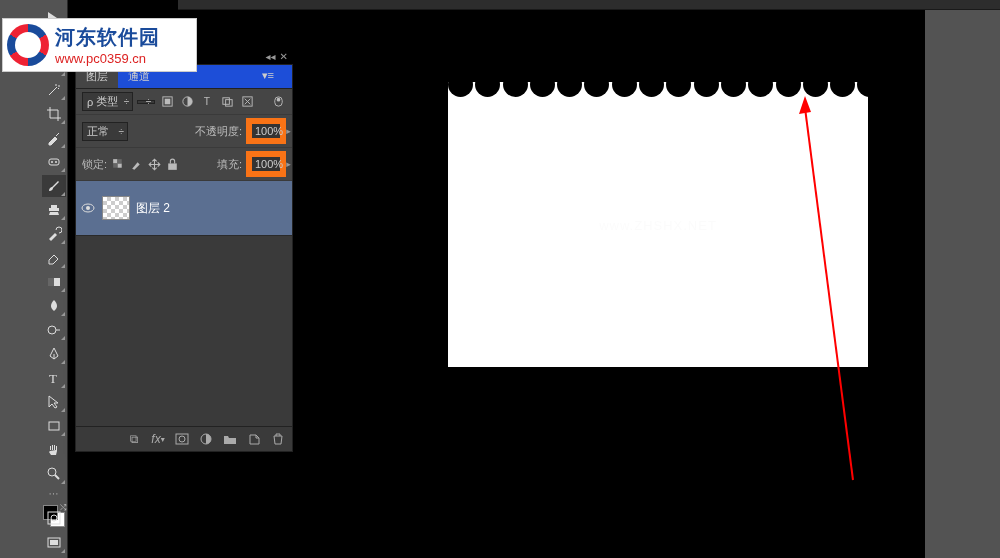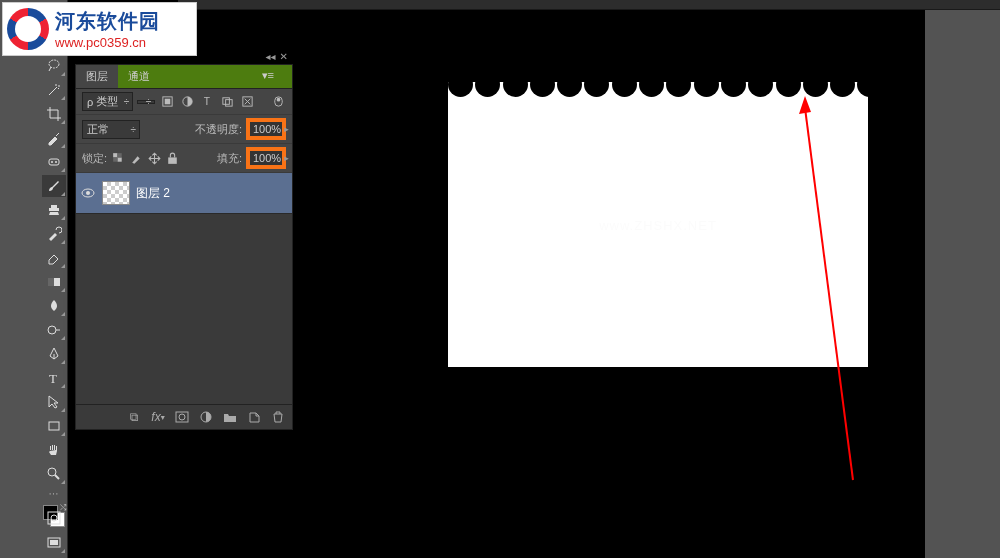--- a/index.html
+++ b/index.html
@@ -1,21 +1,21 @@
 <!DOCTYPE html>
 <html><head>
   <meta charset="utf-8">
   <style>
     * { margin: 0; padding: 0; box-sizing: border-box; }
     body { width: 1000px; height: 558px; overflow: hidden; background: #000; font-family: "Microsoft YaHei", sans-serif; position: relative; }
     
     
     .watermark {
       position: absolute;
-      top: 2px; left: 2px;
+      top: 18px; left: 2px;
       width: 195px; height: 54px;
       background: #fff;
       border: 1px solid #ccc;
       z-index: 100;
       display: flex;
       align-items: center;
       padding: 4px;
     }
     .watermark-logo {
       width: 42px; height: 42px;
@@ -83,21 +83,21 @@
       width: 218px;
       background: #454545;
       border: 1px solid #222;
       box-shadow: 0 2px 8px rgba(0,0,0,0.6);
       z-index: 60;
       color: #ccc;
       font-size: 11px;
     }
     .panel-tabs {
       display: flex;
-      background: #4d7c0f;
+      background: #1d4ed8;
       border-bottom: 1px solid #222;
       position:relative;
     }
     .panel-tab {
       padding: 4px 10px;
       cursor: pointer;
       color: #ccc;
     }
     .panel-tab.active { background: #454545; }
     .panel-menu { position:absolute; right:18px; top:4px; color:#ccc; font-size:11px; }
@@ -116,30 +116,30 @@
       color: #ccc;
       font-size: 11px;
       padding: 1px 14px 1px 4px;
       position: relative;
       display:inline-flex;align-items:center;
     }
     .panel-select::after { content: "÷"; position: absolute; right: 3px; font-size: 10px; color:#aaa;}
     .filter-icon { width: 16px; height: 16px; display: inline-flex; align-items: center; justify-content: center; color: #bbb; cursor: pointer; }
     .filter-icon svg{width:13px;height:13px;}
     .panel-label { color: #bbb; text-align: center; }
-    .pct-field { background: #333; border: 4px solid #f97316; color: #ccc; padding: 1px 3px; width: 40px; font-size: 11px; display:inline-flex;align-items:center; }
+    .pct-field { background: #333; border: 6px solid #f97316; color: #ccc; padding: 1px 3px; width: 40px; font-size: 11px; display:inline-flex;align-items:center; }
     .pct-field::after{content:"▸";font-size:9px;margin-left:3px;color:#999;}
     .lock-icons { display: flex; gap: 3px; align-items: center; }
     .lock-icon { width: 15px; height: 15px; display: inline-flex; align-items: center; justify-content: center; color: #bbb; cursor: pointer; }
     
     .layer-list { background: #3a3a3a; }
     .layer-row {
       display: flex;
       align-items: center;
-      padding: 8px 4px;
+      padding: 15px 4px;
       border-bottom: 1px solid #2a2a2a;
       cursor: pointer;
       gap: 6px;
     }
     .layer-row.selected { background: #5b6f91; color: #fff; }
     .layer-visibility { width: 16px; display: inline-flex; align-items: center; justify-content: center; color: #ccc; }
     .layer-thumb {
       width: 28px; height: 24px;
       border: 1px solid #888;
       background: #fff;
@@ -439,21 +439,21 @@
     <span style="flex:1"></span>
     <span class="filter-icon">
         <svg viewBox="0 0 14 14">
           <rect x="3" y="2" width="8" height="10" rx="4" fill="none" stroke="#bbb"></rect>
           <circle cx="7" cy="5" r="2" fill="#bbb"></circle>
         </svg>
       </span>
   </div>
 
   <div class="panel-row">
-    <span class="panel-select" style="width:58px;">
+    <span class="panel-select" style="width:46px;">
         <span>正常</span>
       </span>
     <span style="flex:1"></span>
     <span class="panel-label">不透明度:</span>
     <span class="pct-field">
         <span>100%</span>
       </span>
   </div>
 
   <div class="panel-row">

